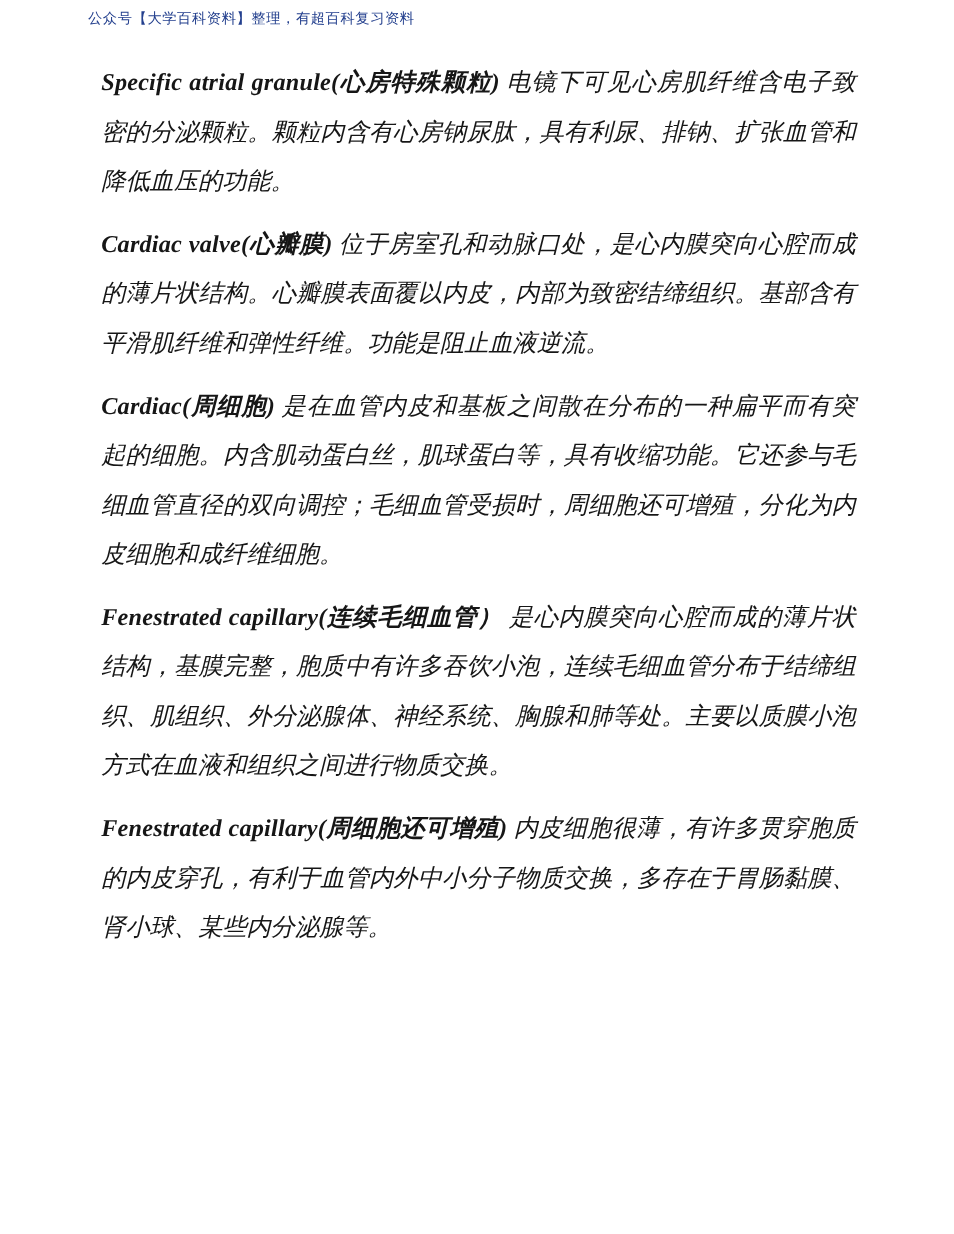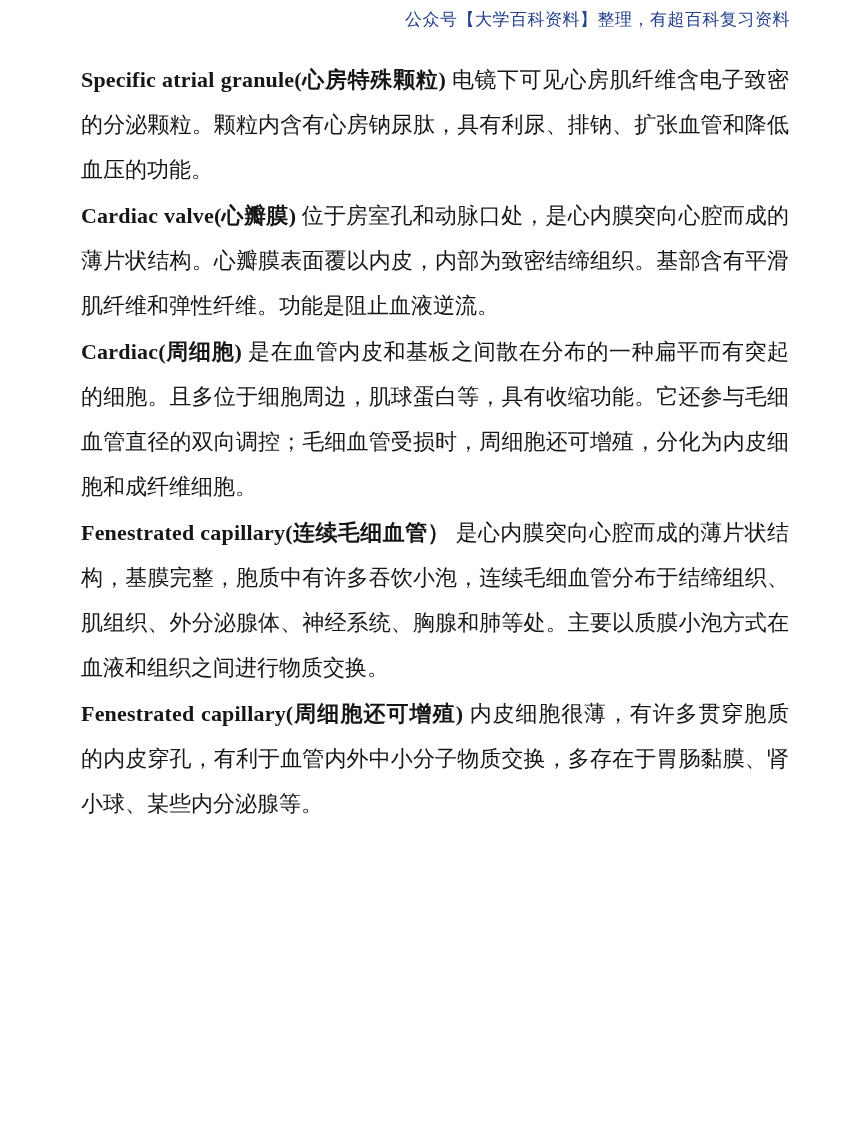--- a/index.html
+++ b/index.html
@@ -11,35 +11,35 @@
     font-family: "Liberation Serif", "DejaVu Serif", serif;
     color: #161616;
   }
   .page {
     width: 867px;
     height: 1122px;
     background: #ffffff;
     padding: 8px 77px 0 80px;
   }
   .doc-header {
-    text-align: right;
-    font-size: 17px;
+    text-align: left;
+    font-size: 13px;
     letter-spacing: 0.5px;
     color: #24408e;
     margin-bottom: 26px;
     font-weight: normal;
     white-space: nowrap;
   }
   .doc-body {
     font-size: 22px;
     line-height: 45px;
     text-align: justify;
     text-justify: inter-ideograph;
   }
-  .entry { margin: 1px; }
+  .entry { margin: 12px; font-style: italic; }
   .entry .term {
     font-weight: bold;
     letter-spacing: 0.2px;
   }
   .entry .definition {
     font-weight: normal;
   }
 </style>
 </head>
 <body>
@@ -48,20 +48,20 @@
 
   <div class="doc-header" style="color: rgb(36, 64, 142);">公众号【大学百科资料】整理，有超百科复习资料</div>
 
   <div class="doc-body">
 
     <p class="entry"><span class="term">Specific atrial granule(心房特殊颗粒)</span><span class="definition"> 电镜下可见心房肌纤维含电子致密的分泌颗粒。颗粒内含有心房钠尿肽，具有利尿、排钠、扩张血管和降低血压的功能。</span></p>
 
     <p class="entry"><span class="term">Cardiac valve(心瓣膜)</span><span class="definition"> 位于房室孔和动脉口处，是心内膜突向心腔而成的薄片状结构。心瓣膜表面覆以内皮，内部为致密结缔组织。基部含有平滑肌纤维和弹性纤维。功能是阻止血液逆流。</span></p>
 
 
-    <p class="entry"><span class="term">Cardiac(周细胞)</span><span class="definition"> 是在血管内皮和基板之间散在分布的一种扁平而有突起的细胞。且多位于细胞周边，肌球蛋白等，具有收缩功能。它还参与毛细血管直径的双向调控；毛细血管受损时，周细胞还可增殖，分化为内皮细胞和成纤维细胞。</span></p>
+    <p class="entry"><span class="term">Cardiac(周细胞)</span><span class="definition"> 是在血管内皮和基板之间散在分布的一种扁平而有突起的细胞。内含肌动蛋白丝，肌球蛋白等，具有收缩功能。它还参与毛细血管直径的双向调控；毛细血管受损时，周细胞还可增殖，分化为内皮细胞和成纤维细胞。</span></p>
 
     <p class="entry"><span class="term">Fenestrated capillary(连续毛细血管）</span><span class="definition"> 是心内膜突向心腔而成的薄片状结构，基膜完整，胞质中有许多吞饮小泡，连续毛细血管分布于结缔组织、肌组织、外分泌腺体、神经系统、胸腺和肺等处。主要以质膜小泡方式在血液和组织之间进行物质交换。</span></p>
 
     <p class="entry"><span class="term">Fenestrated capillary(周细胞还可增殖)</span><span class="definition">  内皮细胞很薄，有许多贯穿胞质的内皮穿孔，有利于血管内外中小分子物质交换，多存在于胃肠黏膜、肾小球、某些内分泌腺等。</span></p>
 
   </div>
 </div>
 
 </body></html>

